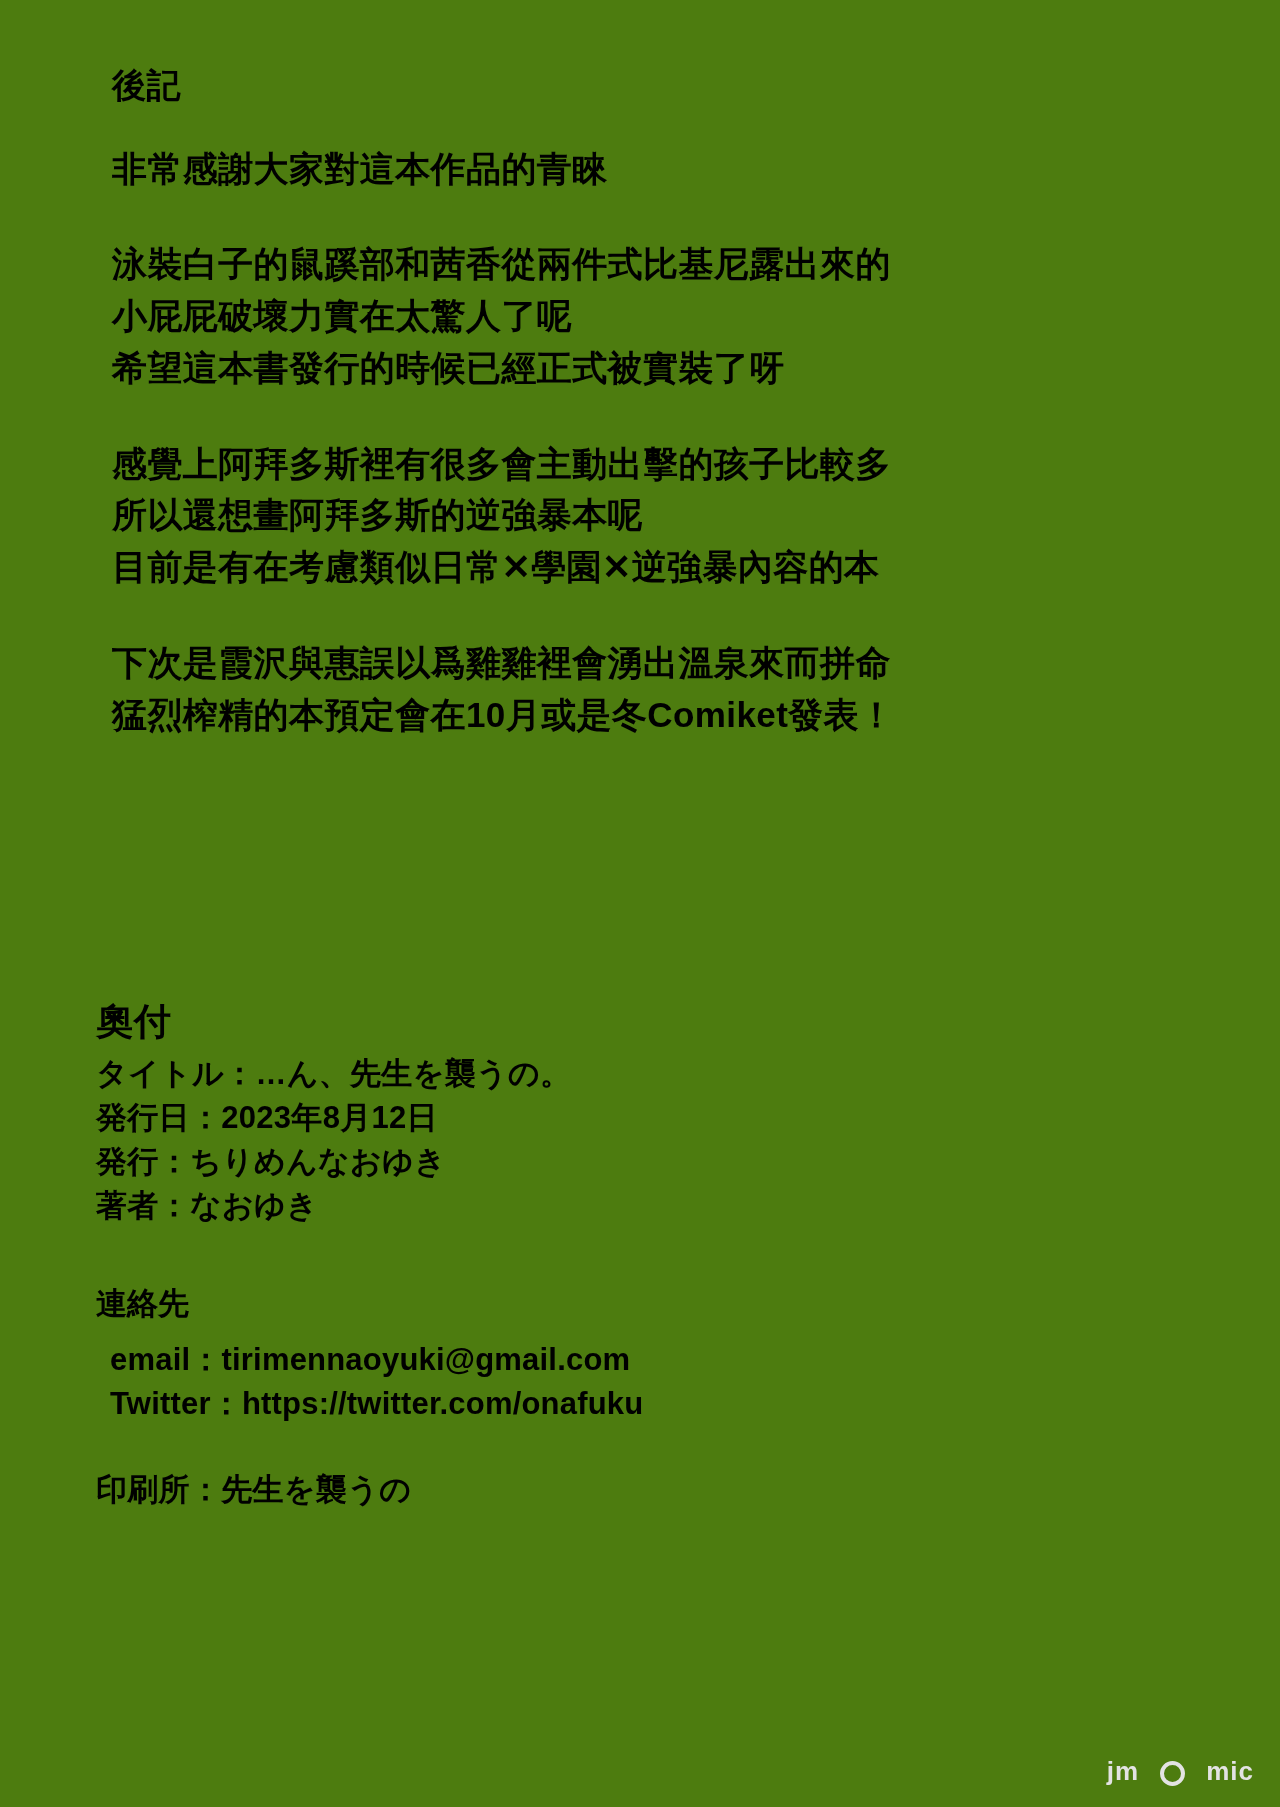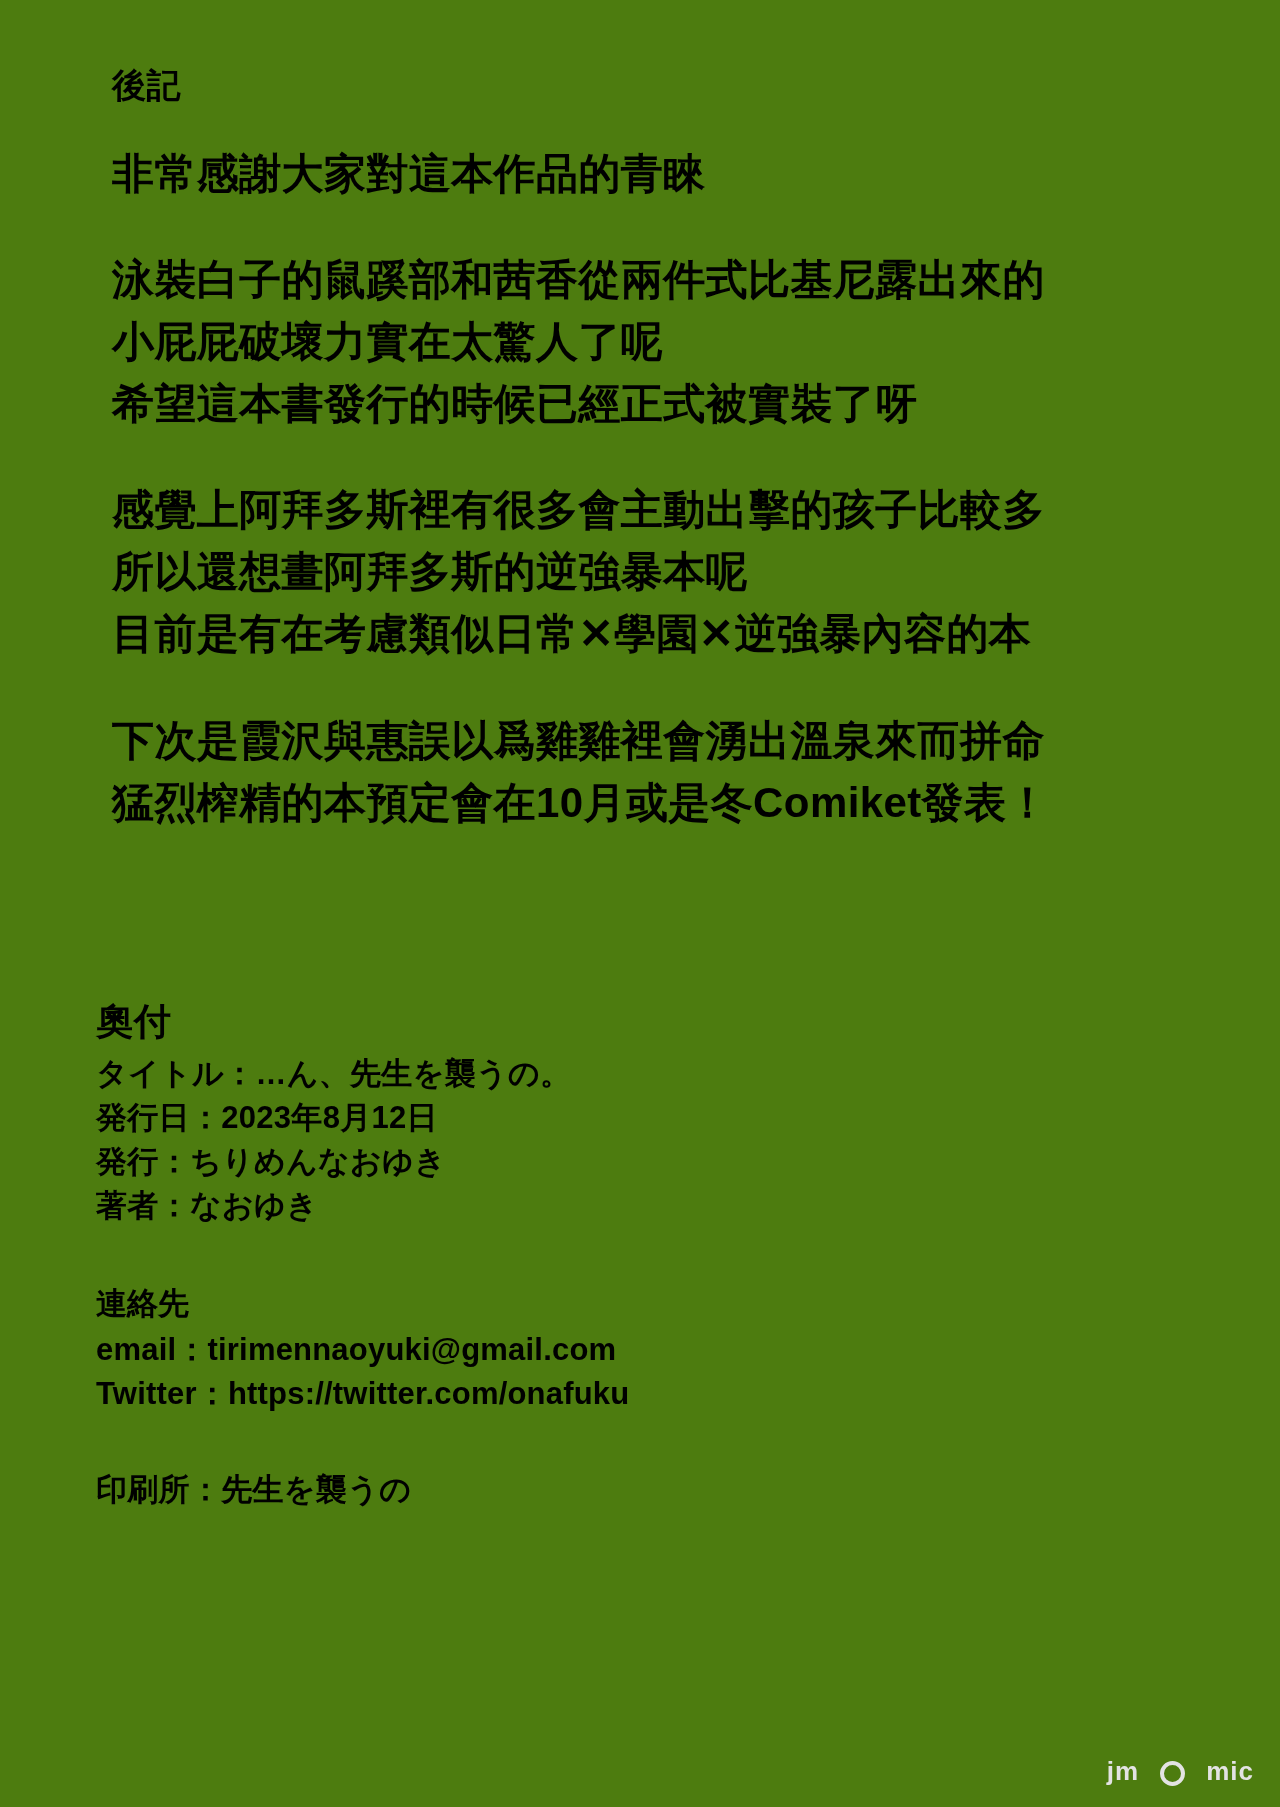--- a/index.html
+++ b/index.html
@@ -32,21 +32,21 @@
     width: 1000px;
   }
   .afterword-heading {
     font-size: 34px;
     font-weight: bold;
     line-height: 1.25;
     letter-spacing: 0.5px;
     margin: 0 0 36px 0;
   }
   .para {
-    font-size: 42px;
+    font-size: 35px;
     font-weight: bold;
     line-height: 1.48;
     letter-spacing: 0.4px;
     margin: 0 0 44px 0;
     white-space: pre-line;
   }
   .para:last-child { margin-bottom: 0; margin-top: 8px; }
 
   
   .colophon {
@@ -80,21 +80,21 @@
     font-size: 31px;
     font-weight: bold;
     line-height: 1.3;
     margin: 0 0 4px 0;
   }
   .contact-lines {
     font-size: 31px;
     font-weight: bold;
     line-height: 1.42;
     white-space: pre-line;
-    margin: 0;
+    margin: 14px;
     letter-spacing: 0.2px;
   }
   .printer {
     position: absolute;
     left: 96px;
     top: 1470px;
     font-size: 31px;
     font-weight: bold;
     line-height: 1.3;
     letter-spacing: 0.3px;

